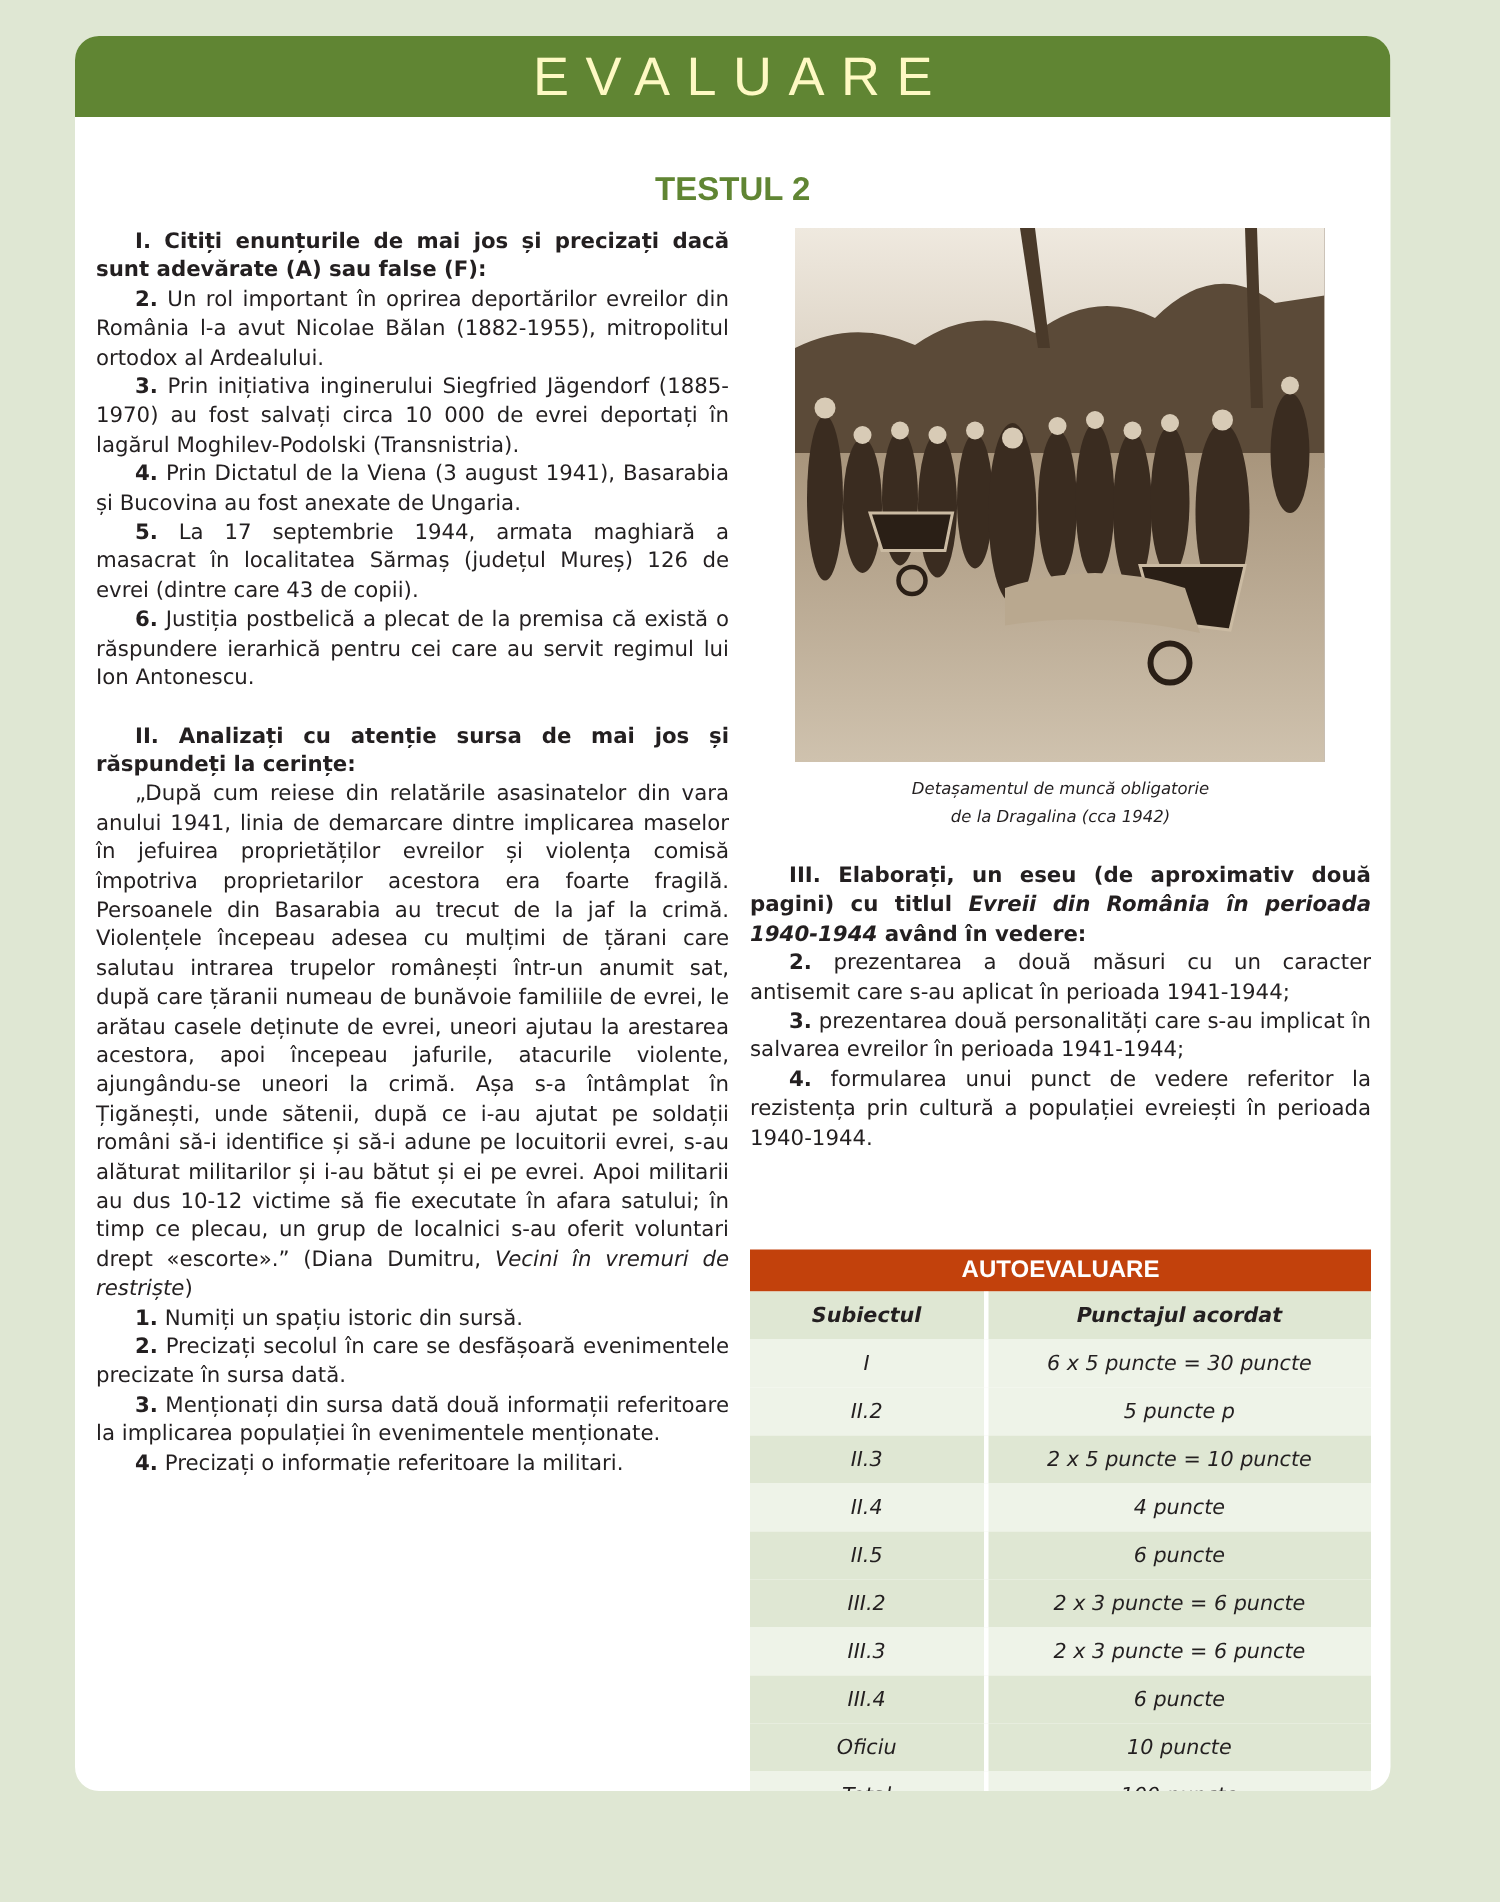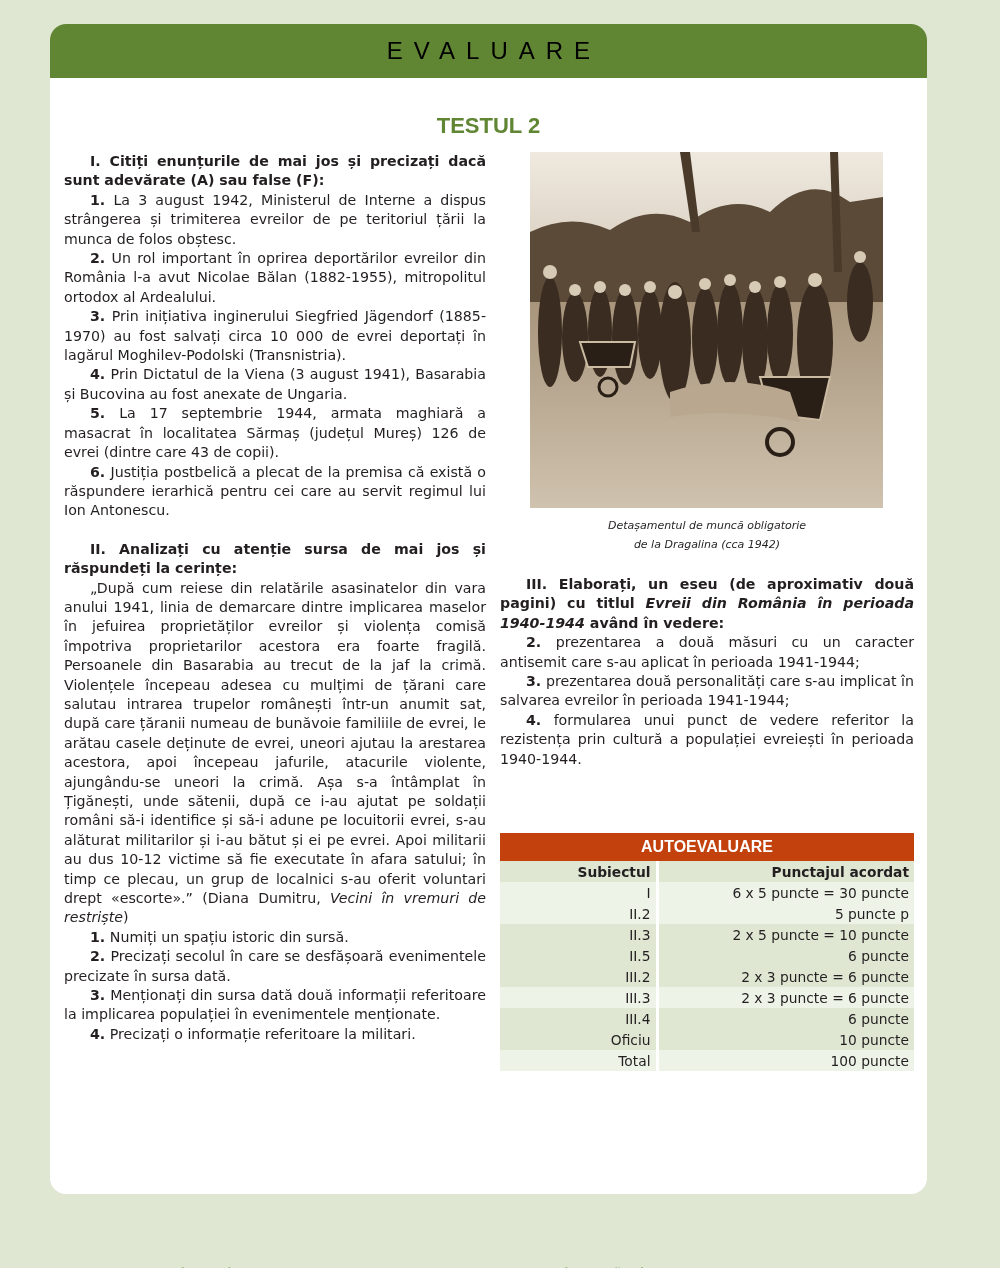--- a/index.html
+++ b/index.html
@@ -20,23 +20,23 @@
       overflow: hidden;
     }
     .banner {
       height: 54px;
       background: #608533;
       display: flex;
       align-items: center;
       justify-content: center;
     }
     .banner-title {
-      color: #000000;
-      font-family: "Liberation Sans", sans-serif;
-      font-size: 24px;
+      color: #fef9c3;
+      font-family: "Liberation Sans", sans-serif;
+      font-size: 36px;
       letter-spacing: 11px;
       font-weight: 400;
       padding-left: 11px;
     }
     .test-title {
       position: absolute;
       top: 89px; left: 0; width: 877px;
       text-align: center;
       color: #608533;
       font-family: "Liberation Sans", sans-serif;
@@ -93,25 +93,26 @@
       height: 28px;
       line-height: 28px;
       font-family: "Liberation Sans", sans-serif;
     }
     table {
       border-collapse: collapse;
       width: 414px;
       font-size: 13.8px;
     }
     td, th {
-      height: 21px;
+      height: 32px;
       padding: 0 5px;
-      text-align: right;
+      text-align: center;
       font-weight: 400;
       border-right: 3px solid #ffffff;
+      font-style: italic;
     }
     td:last-child, th:last-child { border-right: none; }
     th { font-weight: 700; background: #dfe7d3; }
     tr.odd td { background: #eef3e8; }
     tr.even td { background: #dfe7d3; }
     .col1 { width: 157px; }
     .footer {
       position: absolute;
       left: 50px; top: 1268px;
       color: #608533;
@@ -128,21 +129,20 @@
 
 <div class="card">
   <div class="banner">
     <span class="banner-title">EVALUARE</span>
   </div>
 
   <div class="test-title">TESTUL 2</div>
 
   <div class="col-left">
     <p class="q-head">I. Citiți enunțurile de mai jos și precizați dacă sunt adevărate (A) sau false (F):</p>
-    <p class="item"><b>1.</b> <span>La 3 august 1942, Ministerul de Interne a dispus strângerea și trimiterea evreilor de pe teritoriul țării la munca de folos obștesc.</span></p>
     <p class="item"><b>2.</b> <span>Un rol important în oprirea deportărilor evreilor din România l-a avut Nicolae Bălan (1882-1955), mitropolitul ortodox al Ardealului.</span></p>
     <p class="item"><b>3.</b> <span>Prin inițiativa inginerului Siegfried Jägendorf (1885-1970) au fost salvați circa 10 000 de evrei deportați în lagărul Moghilev-Podolski (Transnistria).</span></p>
     <p class="item"><b>4.</b> <span>Prin Dictatul de la Viena (3 august 1941), Basarabia și Bucovina au fost anexate de Ungaria.</span></p>
     <p class="item"><b>5.</b> <span>La 17 septembrie 1944, armata maghiară a masacrat în localitatea Sărmaș (județul Mureș) 126 de evrei (dintre care 43 de copii).</span></p>
     <p class="item"><b>6.</b> <span>Justiția postbelică a plecat de la premisa că există o răspundere ierarhică pentru cei care au servit regimul lui Ion Antonescu.</span></p>
 
     <div class="gap"></div>
 
     <p class="q-head">II. Analizați cu atenție sursa de mai jos și răspundeți la cerințe:</p>
     <p class="item"><span>„După cum reiese din relatările asasinatelor din vara anului 1941, linia de demarcare dintre implicarea maselor în jefuirea proprietăților evreilor și violența comisă împotriva proprietarilor acestora era foarte fragilă. Persoanele din Basarabia au trecut de la jaf la crimă. Violențele începeau adesea cu mulțimi de țărani care salutau intrarea trupelor românești într-un anumit sat, după care țăranii numeau de bunăvoie familiile de evrei, le arătau casele deținute de evrei, uneori ajutau la arestarea acestora, apoi începeau jafurile, atacurile violente, ajungându-se uneori la crimă. Așa s-a întâmplat în Țigănești, unde sătenii, după ce i-au ajutat pe soldații români să-i identifice și să-i adune pe locuitorii evrei, s-au alăturat militarilor și i-au bătut și ei pe evrei. Apoi militarii au dus 10-12 victime să fie executate în afara satului; în timp ce plecau, un grup de localnici s-au oferit voluntari drept «escorte».” (Diana Dumitru, </span><i>Vecini în vremuri de restriște</i><span>)</span></p>
@@ -232,20 +232,24 @@
             <td>6 x 5 puncte = 30 puncte</td>
           </tr>
       <tr class="odd">
             <td>II.2</td>
             <td>5 puncte p</td>
           </tr>
       <tr class="even">
             <td>II.3</td>
             <td>2 x 5 puncte = 10 puncte</td>
           </tr>
+      <tr class="odd">
+            <td>II.4</td>
+            <td>4 puncte</td>
+          </tr>
       <tr class="even">
             <td>II.5</td>
             <td>6 puncte</td>
           </tr>
       <tr class="even">
             <td>III.2</td>
             <td>2 x 3 puncte = 6 puncte</td>
           </tr>
       <tr class="odd">
             <td>III.3</td>

